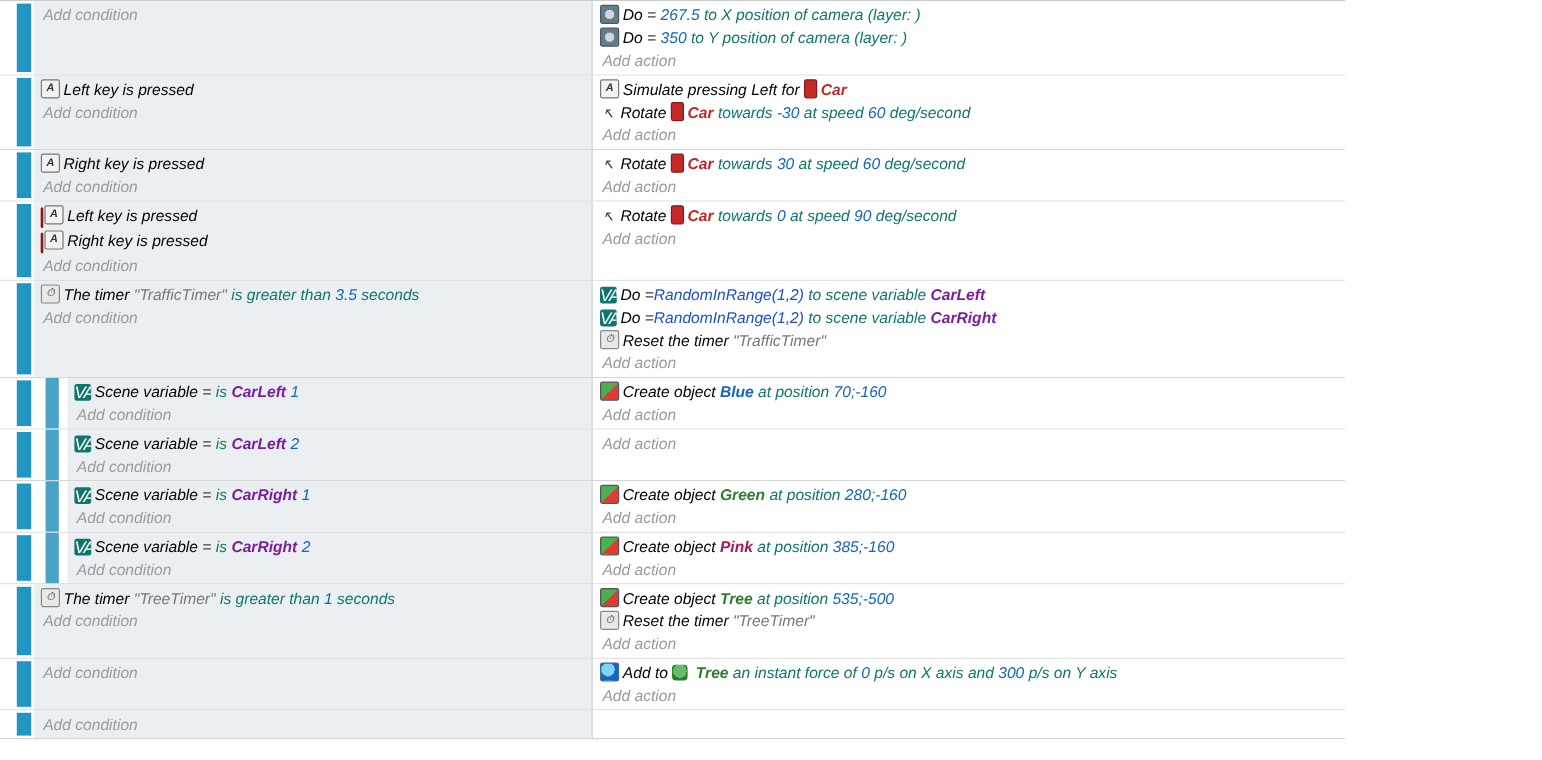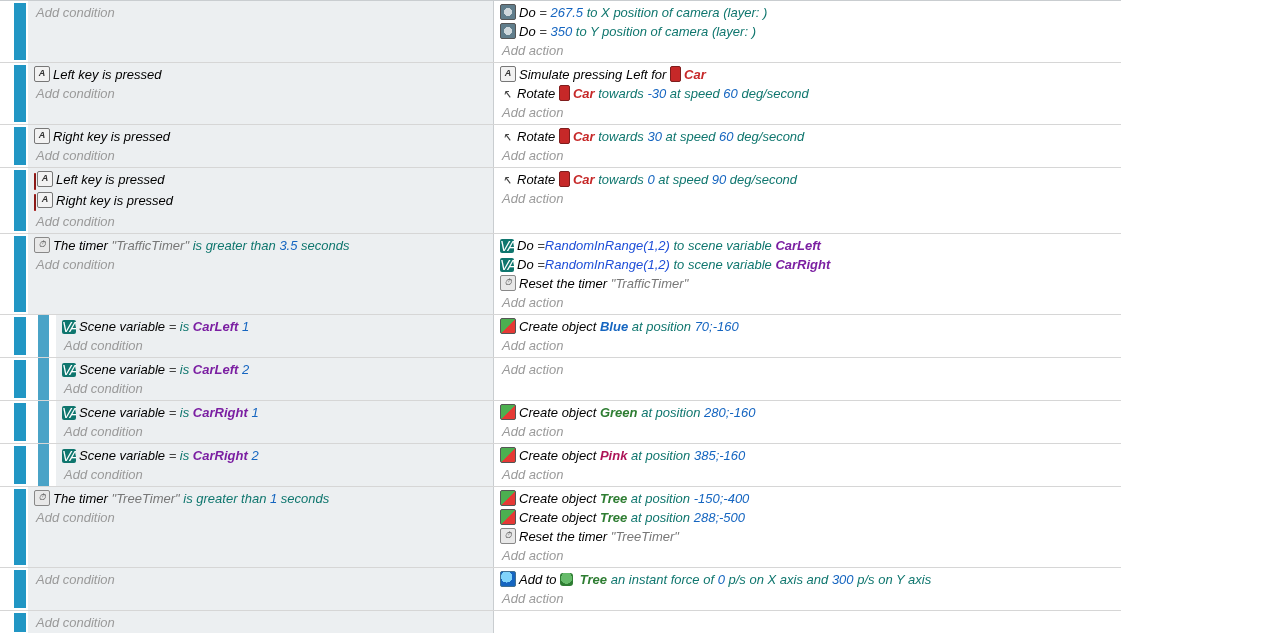--- a/index.html
+++ b/index.html
@@ -268,22 +268,21 @@
       </div>
       <div class="event-row">
         <div class="gutter">
           <div class="bar"></div>
         </div>
         <div class="conditions">
           <span class="line"><span class="ico ico-timer">⏱</span><span class="kw">The timer</span> <span class="quoted">"TreeTimer"</span> <span class="muted">is greater than</span> <span class="num">1</span> <span class="muted">seconds</span></span>
           <div class="add-placeholder">Add condition</div>
         </div>
         <div class="actions">
-          <span class="line"><span class="ico ico-create"></span><span class="kw">Create object</span> <span class="lbl-tree obj-name">Tree</span> <span class="muted">at position</span> <span class="num">-150;-400</span></span>
-          <span class="line"><span class="ico ico-create"></span><span class="kw">Create object</span> <span class="lbl-tree obj-name">Tree</span> <span class="muted">at position</span> <span class="num">288;-500</span></span>
+          <span class="line"><span class="ico ico-create"></span><span class="kw">Create object</span> <span class="lbl-tree obj-name">Tree</span> <span class="muted">at position</span> <span class="num">535;-500</span></span>
           <span class="line"><span class="ico ico-timer">⏱</span><span class="kw">Reset the timer</span> <span class="quoted">"TreeTimer"</span></span>
           <div class="add-placeholder">Add action</div>
         </div>
       </div>
       <div class="event-row">
         <div class="gutter">
           <div class="bar"></div>
         </div>
         <div class="conditions">
           <div class="add-placeholder">Add condition</div>

